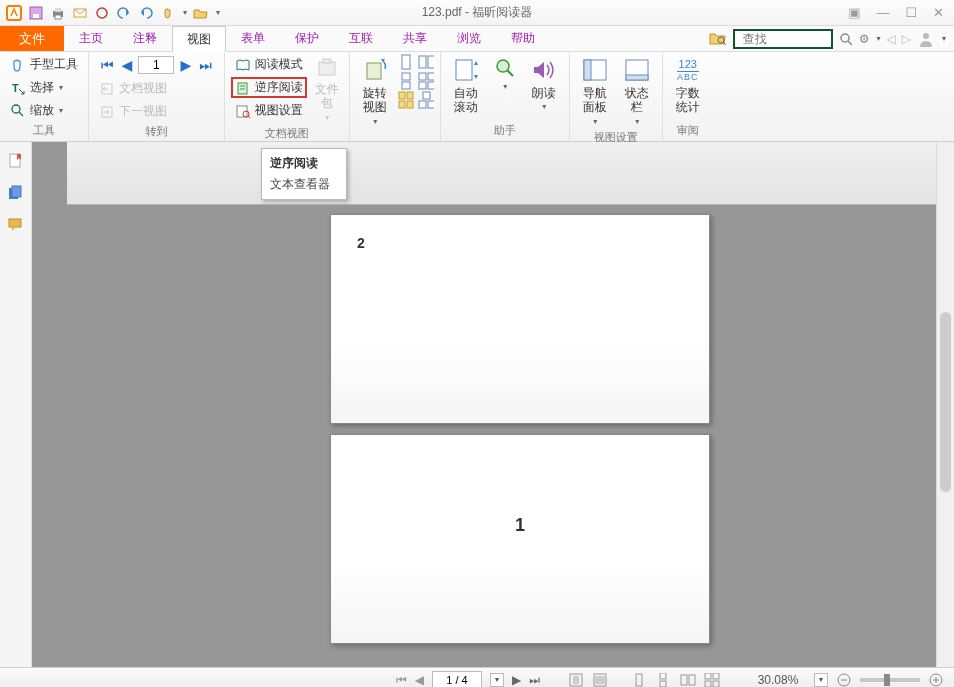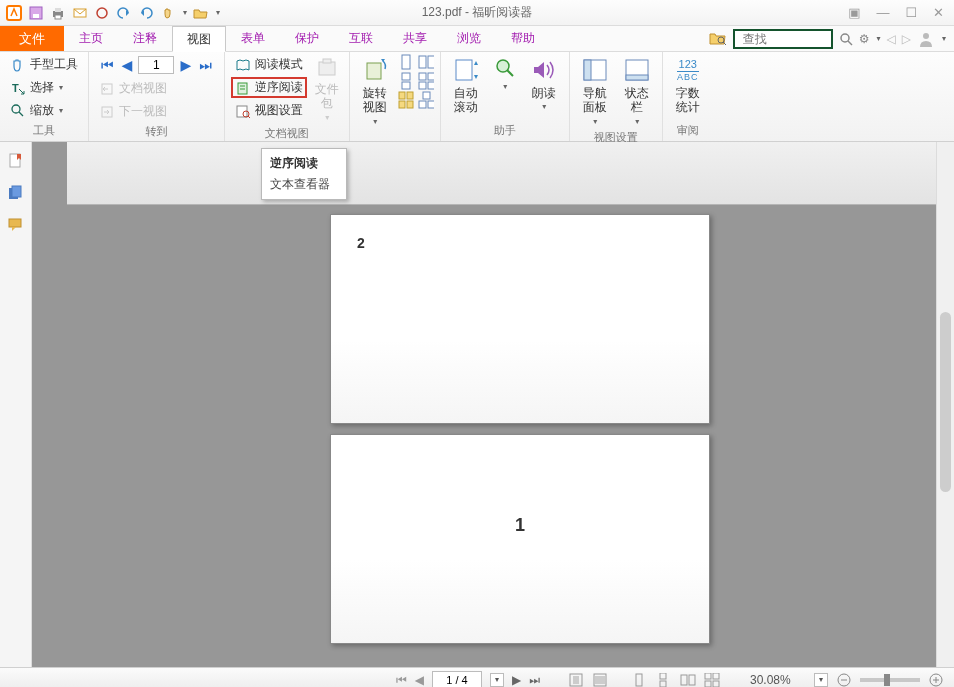--- a/index.html
+++ b/index.html
@@ -58,21 +58,21 @@
 .pagenum2 { position: absolute; left: 26px; top: 20px; font-weight: bold; font-size: 14px; }
 .pagenum1 { text-align: center; font-weight: bold; font-size: 18px; margin-top: 80px; }
 .subtitle { text-align: center; font-size: 11px; color: #777; margin-top: 6px; }
 
 
 .statusbar { height: 24px; background: linear-gradient(#fbfbfb,#ececec); border-top: 1px solid #d0d0d0; display: flex; align-items: center; padding: 0 10px; gap: 8px; font-size: 12px; color: #555; }
 .statusbar .spacer { flex: 1; }
 .pagebox { width: 50px; height: 18px; border: 1px solid #bcbcbc; text-align: center; font-size: 11px; background: #fff; }
 .pop { width: 14px; height: 14px; border: 1px solid #bcbcbc; background: #fff; display: inline-flex; align-items: center; justify-content: center; font-size: 8px; }
 .viewic { width: 16px; height: 14px; display: inline-block; }
-.zoomtext { width: 56px; text-align: left; }
+.zoomtext { width: 56px; text-align: center; }
 .slider { width: 60px; height: 4px; background: #c8c8c8; position: relative; display: inline-block; vertical-align: middle; }
 .slider .knob { position: absolute; left: 24px; top: -4px; width: 6px; height: 12px; background: #888; }
 
 svg { display: block; }
 </style>
 </head>
 <body>
 
 <div class="titlebar">
   <div class="qat">

